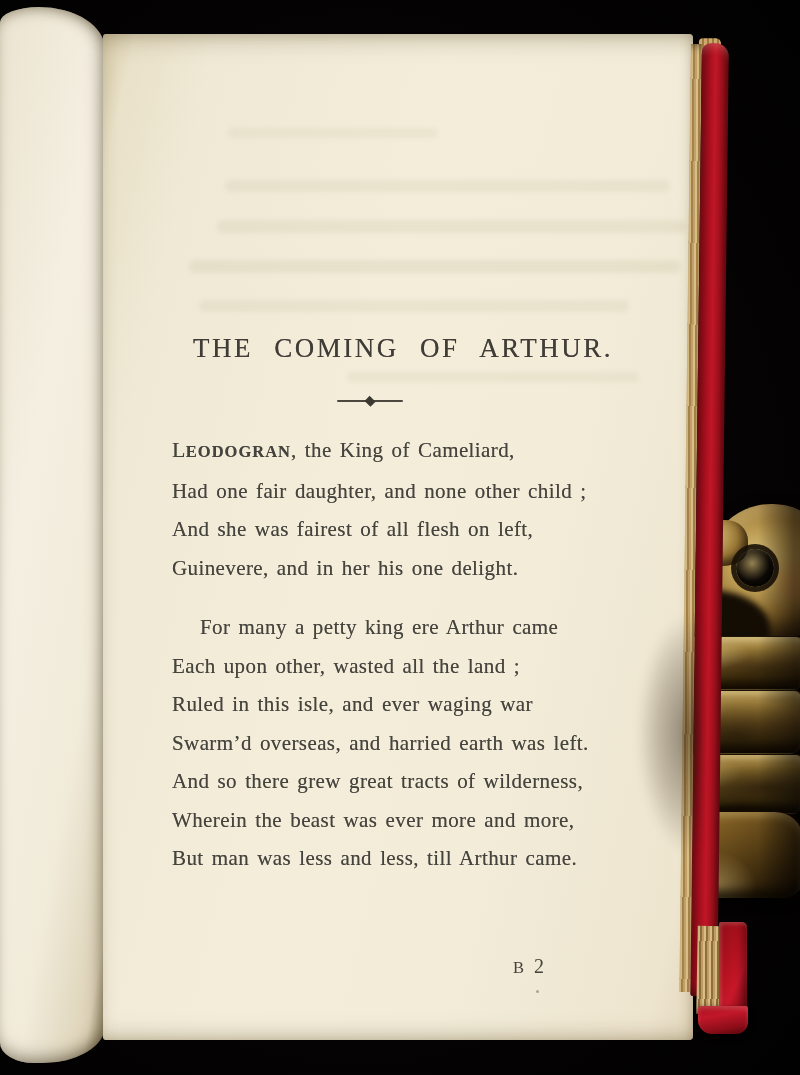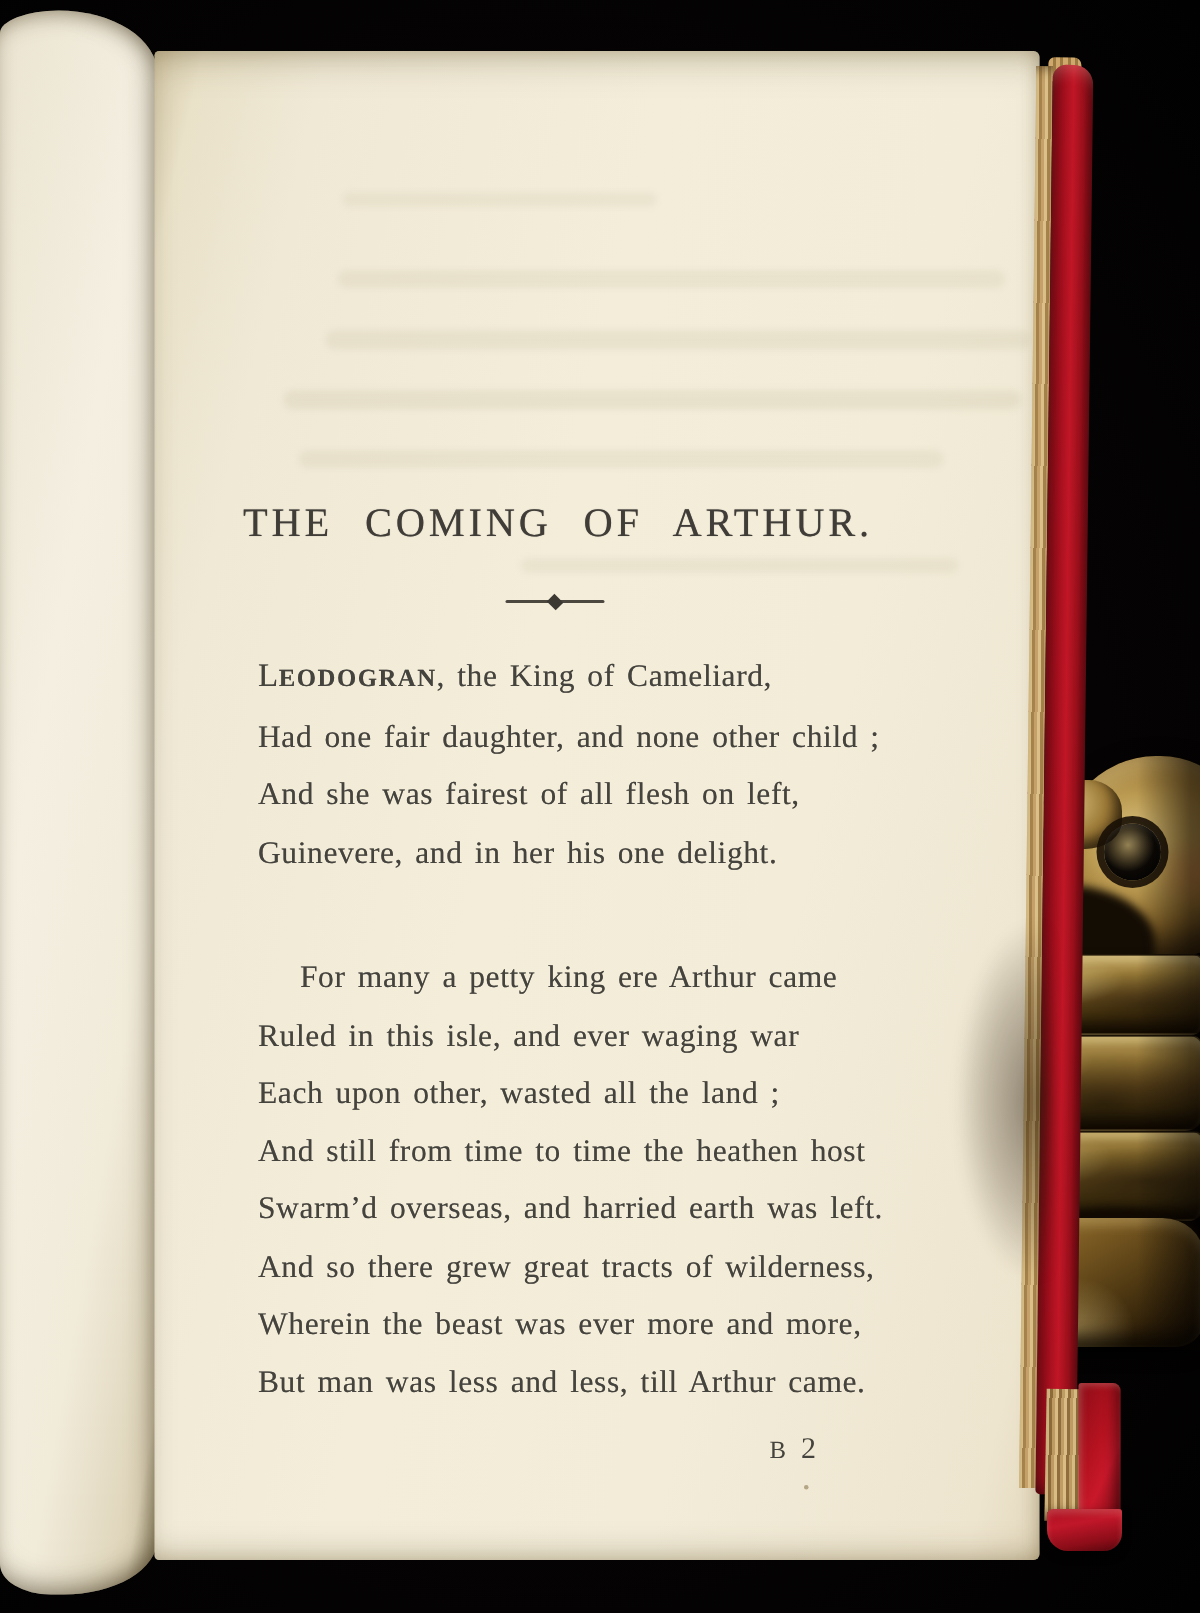--- a/index.html
+++ b/index.html
@@ -25,32 +25,32 @@
   .ghost.g2{left:122px;top:146px;width:445px;height:12px;opacity:.12;}
   .ghost.g3{left:114px;top:186px;width:470px;height:13px;opacity:.13;}
   .ghost.g4{left:86px;top:226px;width:492px;height:13px;opacity:.14;}
   .ghost.g5{left:96px;top:266px;width:430px;height:12px;opacity:.12;}
   .ghost.g6{left:244px;top:338px;width:292px;height:10px;opacity:.11;}
 
   .dust-speck{position:absolute;left:433px;top:956px;width:3px;height:3px;border-radius:50%;
     background:rgba(130,110,70,.55);z-index:2;}
 
   
-  .page-title{position:absolute;left:28px;top:299px;width:482px;text-align:center;z-index:2;
+  .page-title{position:absolute;left:28px;top:299px;width:482px;text-align:right;z-index:2;
     font-size:27px;color:#403d38;letter-spacing:2.5px;word-spacing:12px;
     text-shadow:0 0 .5px rgba(64,61,56,.7);white-space:nowrap;}
   .ornament{position:absolute;left:234px;top:362px;width:66px;height:10px;z-index:2;}
   .ornament .rule-line{position:absolute;left:0;right:0;top:4px;height:1.6px;background:#4c4840;border-radius:1px;}
   .ornament .diamond{position:absolute;left:50%;top:4.5px;width:7.5px;height:7.5px;background:#3c3933;
     transform:translate(-50%,-50%) rotate(45deg) scale(1.05,.9);}
   .poem{position:absolute;left:69px;top:397px;width:500px;z-index:2;
     font-size:21px;line-height:38.5px;color:#45433d;letter-spacing:.4px;word-spacing:2.5px;
     text-shadow:0 0 .4px rgba(69,67,61,.6);}
   .poem .line{white-space:nowrap;}
-  .stanza-2{margin-top:45px;}
+  .stanza-2{margin-top:21px;}
   .stanza-2 .line:first-child{text-indent:28px;}
   .lead-cap{font-size:22px;}
   .lead-smallcaps{font-size:16.5px;letter-spacing:1px;font-weight:bold;}
   .signature{position:absolute;left:410px;top:921px;z-index:2;color:#45433d;letter-spacing:3px;}
   .sig-letter{font-size:16.5px;}
   .sig-number{font-size:20px;}
 
   
   .edge-group{position:absolute;left:691px;top:38px;width:60px;height:960px;z-index:3;
     transform:rotate(.7deg);transform-origin:top left;}
@@ -152,23 +152,22 @@
 
     <div class="poem">
       <div class="stanza-1">
         <div class="line"><span class="lead-cap">L</span><span class="lead-smallcaps">EODOGRAN</span><span>, the King of Cameliard,</span></div>
         <div class="line">Had one fair daughter, and none other child ;</div>
         <div class="line">And she was fairest of all flesh on left,</div>
         <div class="line">Guinevere, and in her his one delight.</div>
       </div>
       <div class="stanza-2">
         <div class="line">For many a petty king ere Arthur came</div>
+        <div class="line">Each upon other, wasted all the land ;</div>
         <div class="line">Ruled in this isle, and ever waging war</div>
-        <div class="line">Each upon other, wasted all the land ;</div>
-        <div class="line">And still from time to time the heathen host</div>
         <div class="line">Swarm’d overseas, and harried earth was left.</div>
         <div class="line">And so there grew great tracts of wilderness,</div>
         <div class="line">Wherein the beast was ever more and more,</div>
         <div class="line">But man was less and less, till Arthur came.</div>
       </div>
     </div>
 
     <div class="signature"><span class="sig-letter">B</span> <span class="sig-number">2</span></div>
   </div>
 

